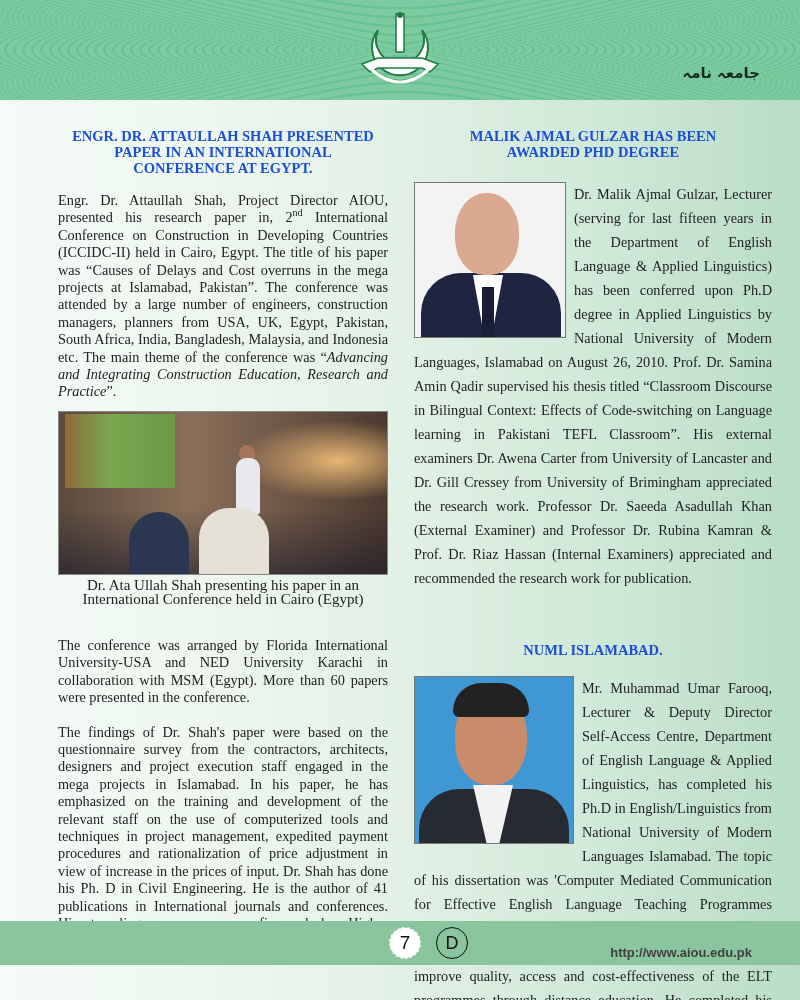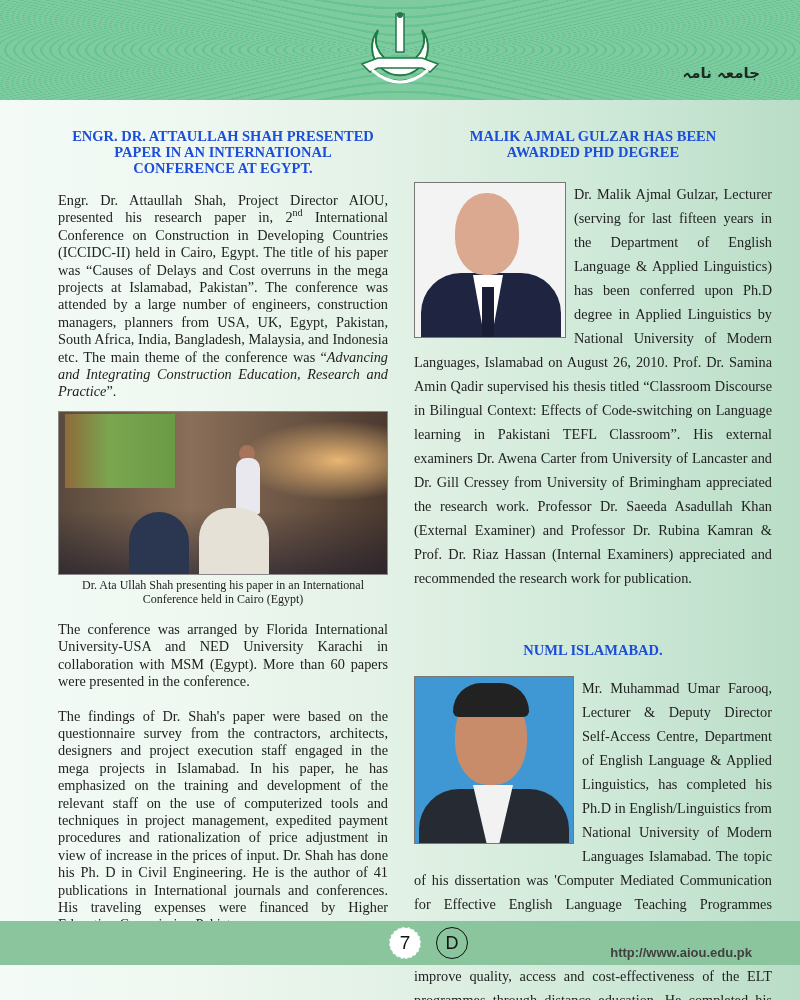--- a/index.html
+++ b/index.html
@@ -47,23 +47,23 @@
   }
   .photo-conf .speaker {
     position:absolute; left:177px; top:46px; width:24px; height:56px; background:#e8e8ee; border-radius:10px 10px 2px 2px;
   }
   .photo-conf .speaker-head {
     position:absolute; left:180px; top:33px; width:16px; height:17px; background:#a7735a; border-radius:50%;
   }
   .photo-conf .aud1 { position:absolute; left:70px; top:100px; width:60px; height:62px; background:#2b3650; border-radius:30px 30px 0 0; }
   .photo-conf .aud2 { position:absolute; left:140px; top:96px; width:70px; height:66px; background:#e6e1d6; border-radius:30px 30px 0 0; }
   .caption {
-    margin-top:3px; font-size:12px; line-height:14.5px; text-align:center;
+    margin-top:3px; font-size:15px; line-height:14.5px; text-align:center;
   }
-  .body-2 { margin-top:14px; }
+  .body-2 { margin-top:30px; }
   .body-3 { margin-top:17px; }
 
   .photo-portrait {
     float:left; width:150px; height:154px; border:1px solid #777; margin:0 8px 2px 0;
     position:relative; overflow:hidden;
   }
   .portrait-1 { background:#f3f3f3; margin-top:22px; }
   .portrait-1 .face { position:absolute; left:40px; top:10px; width:64px; height:82px; background:#dba98f; border-radius:48% 48% 45% 45%; }
   .portrait-1 .suit { position:absolute; left:6px; top:90px; width:140px; height:70px; background:#1f2440; border-radius:40px 40px 0 0; }
   .portrait-1 .shirt { position:absolute; left:58px; top:92px; width:30px; height:66px; background:#ffffff; clip-path:polygon(0 0,100% 0,60% 100%,40% 100%); }

